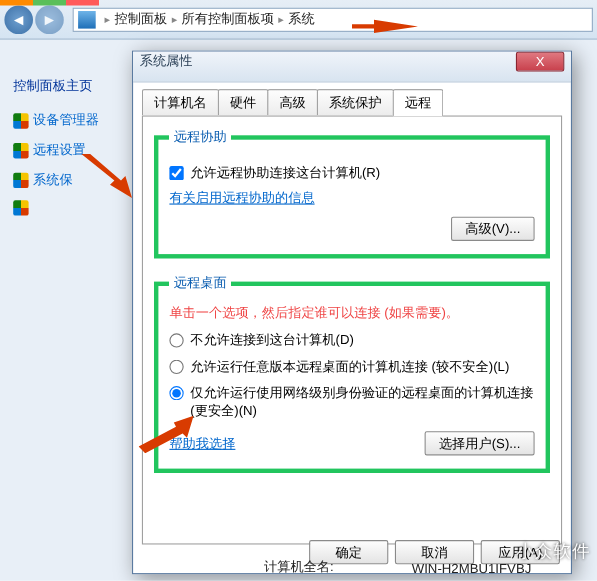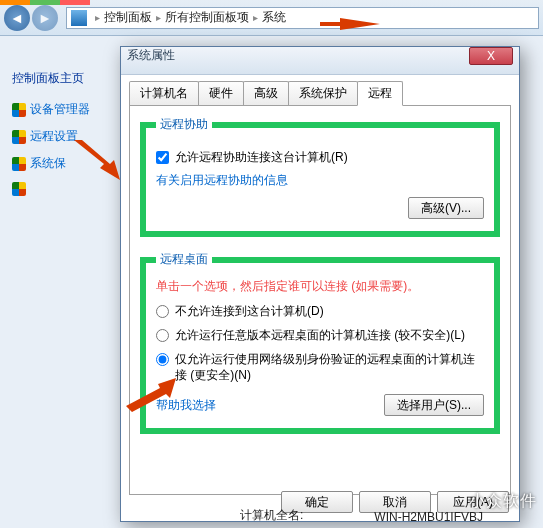--- a/index.html
+++ b/index.html
@@ -28,25 +28,25 @@
 .dialog { position: absolute; left: 120px; top: 46px; width: 400px; height: 476px; background: #fff; border: 1px solid #5a7aa0; box-shadow: 4px 4px 18px rgba(0,0,0,0.4); }
 .titlebar { height: 28px; background: linear-gradient(#f0f4fa, #d8e4f0); display: flex; align-items: flex-start; padding: 0 6px; border-bottom: 1px solid #b8c8da; }
 .titlebar .t { flex: 1; color: #2a3f55; font-weight: normal; }
 .closebtn { width: 44px; height: 18px; background: linear-gradient(#e07880, #c8414d); border: 1px solid #8a2530; border-radius: 2px; color: #fff; display: flex; align-items: center; justify-content: center; font-size: 11px; cursor: pointer; }
 
 .tabs { display: flex; padding: 6px 8px 0 8px; }
 .tab { padding: 3px 10px; border: 1px solid #a0a0a0; border-bottom: none; background: linear-gradient(#fdfdfd,#ececec); margin-right: -1px; cursor: pointer; border-radius: 2px 2px 0 0; }
 .tab.active { background: #fff; position: relative; z-index: 2; border-bottom: 1px solid #fff; margin-bottom: -1px; }
 .tabbody { margin: 0 8px 8px 8px; border: 1px solid #a0a0a0; padding: 10px; height: 390px; position: relative; background: #fff; }
 
-fieldset { border: 6px solid #22c55e; padding: 10px 10px 12px 10px; margin-bottom: 14px; }
+fieldset { border: 4px solid #22c55e; padding: 10px 10px 12px 10px; margin-bottom: 14px; }
 legend { padding: 0 4px; color: #0a5db0; }
 .row { margin: 6px 0; display: flex; align-items: flex-start; }
 .chk { margin-right: 6px; margin-top: 2px; }
-.infolink { color: #0066cc; cursor: pointer; }
+.infolink { color: #0066cc; text-decoration: underline; cursor: pointer; }
 .btn { border: 1px solid #8a8a8a; background: linear-gradient(#fdfdfd,#e4e4e4); padding: 2px 12px; border-radius: 2px; cursor: pointer; min-width: 72px; height: 22px; }
 .desc { color: #ef4444; margin-bottom: 8px; }
 .radio-row { margin: 7px 0; display: flex; align-items: flex-start; }
 .radio-row input { margin-right: 6px; margin-top: 2px; }
 .radio-row label { flex: 1; line-height: 1.4; }
 
 .dlg-buttons { position: absolute; right: 10px; bottom: 8px; display: flex; gap: 6px; }
 
 
 .arrow { position: absolute; pointer-events: none; }

